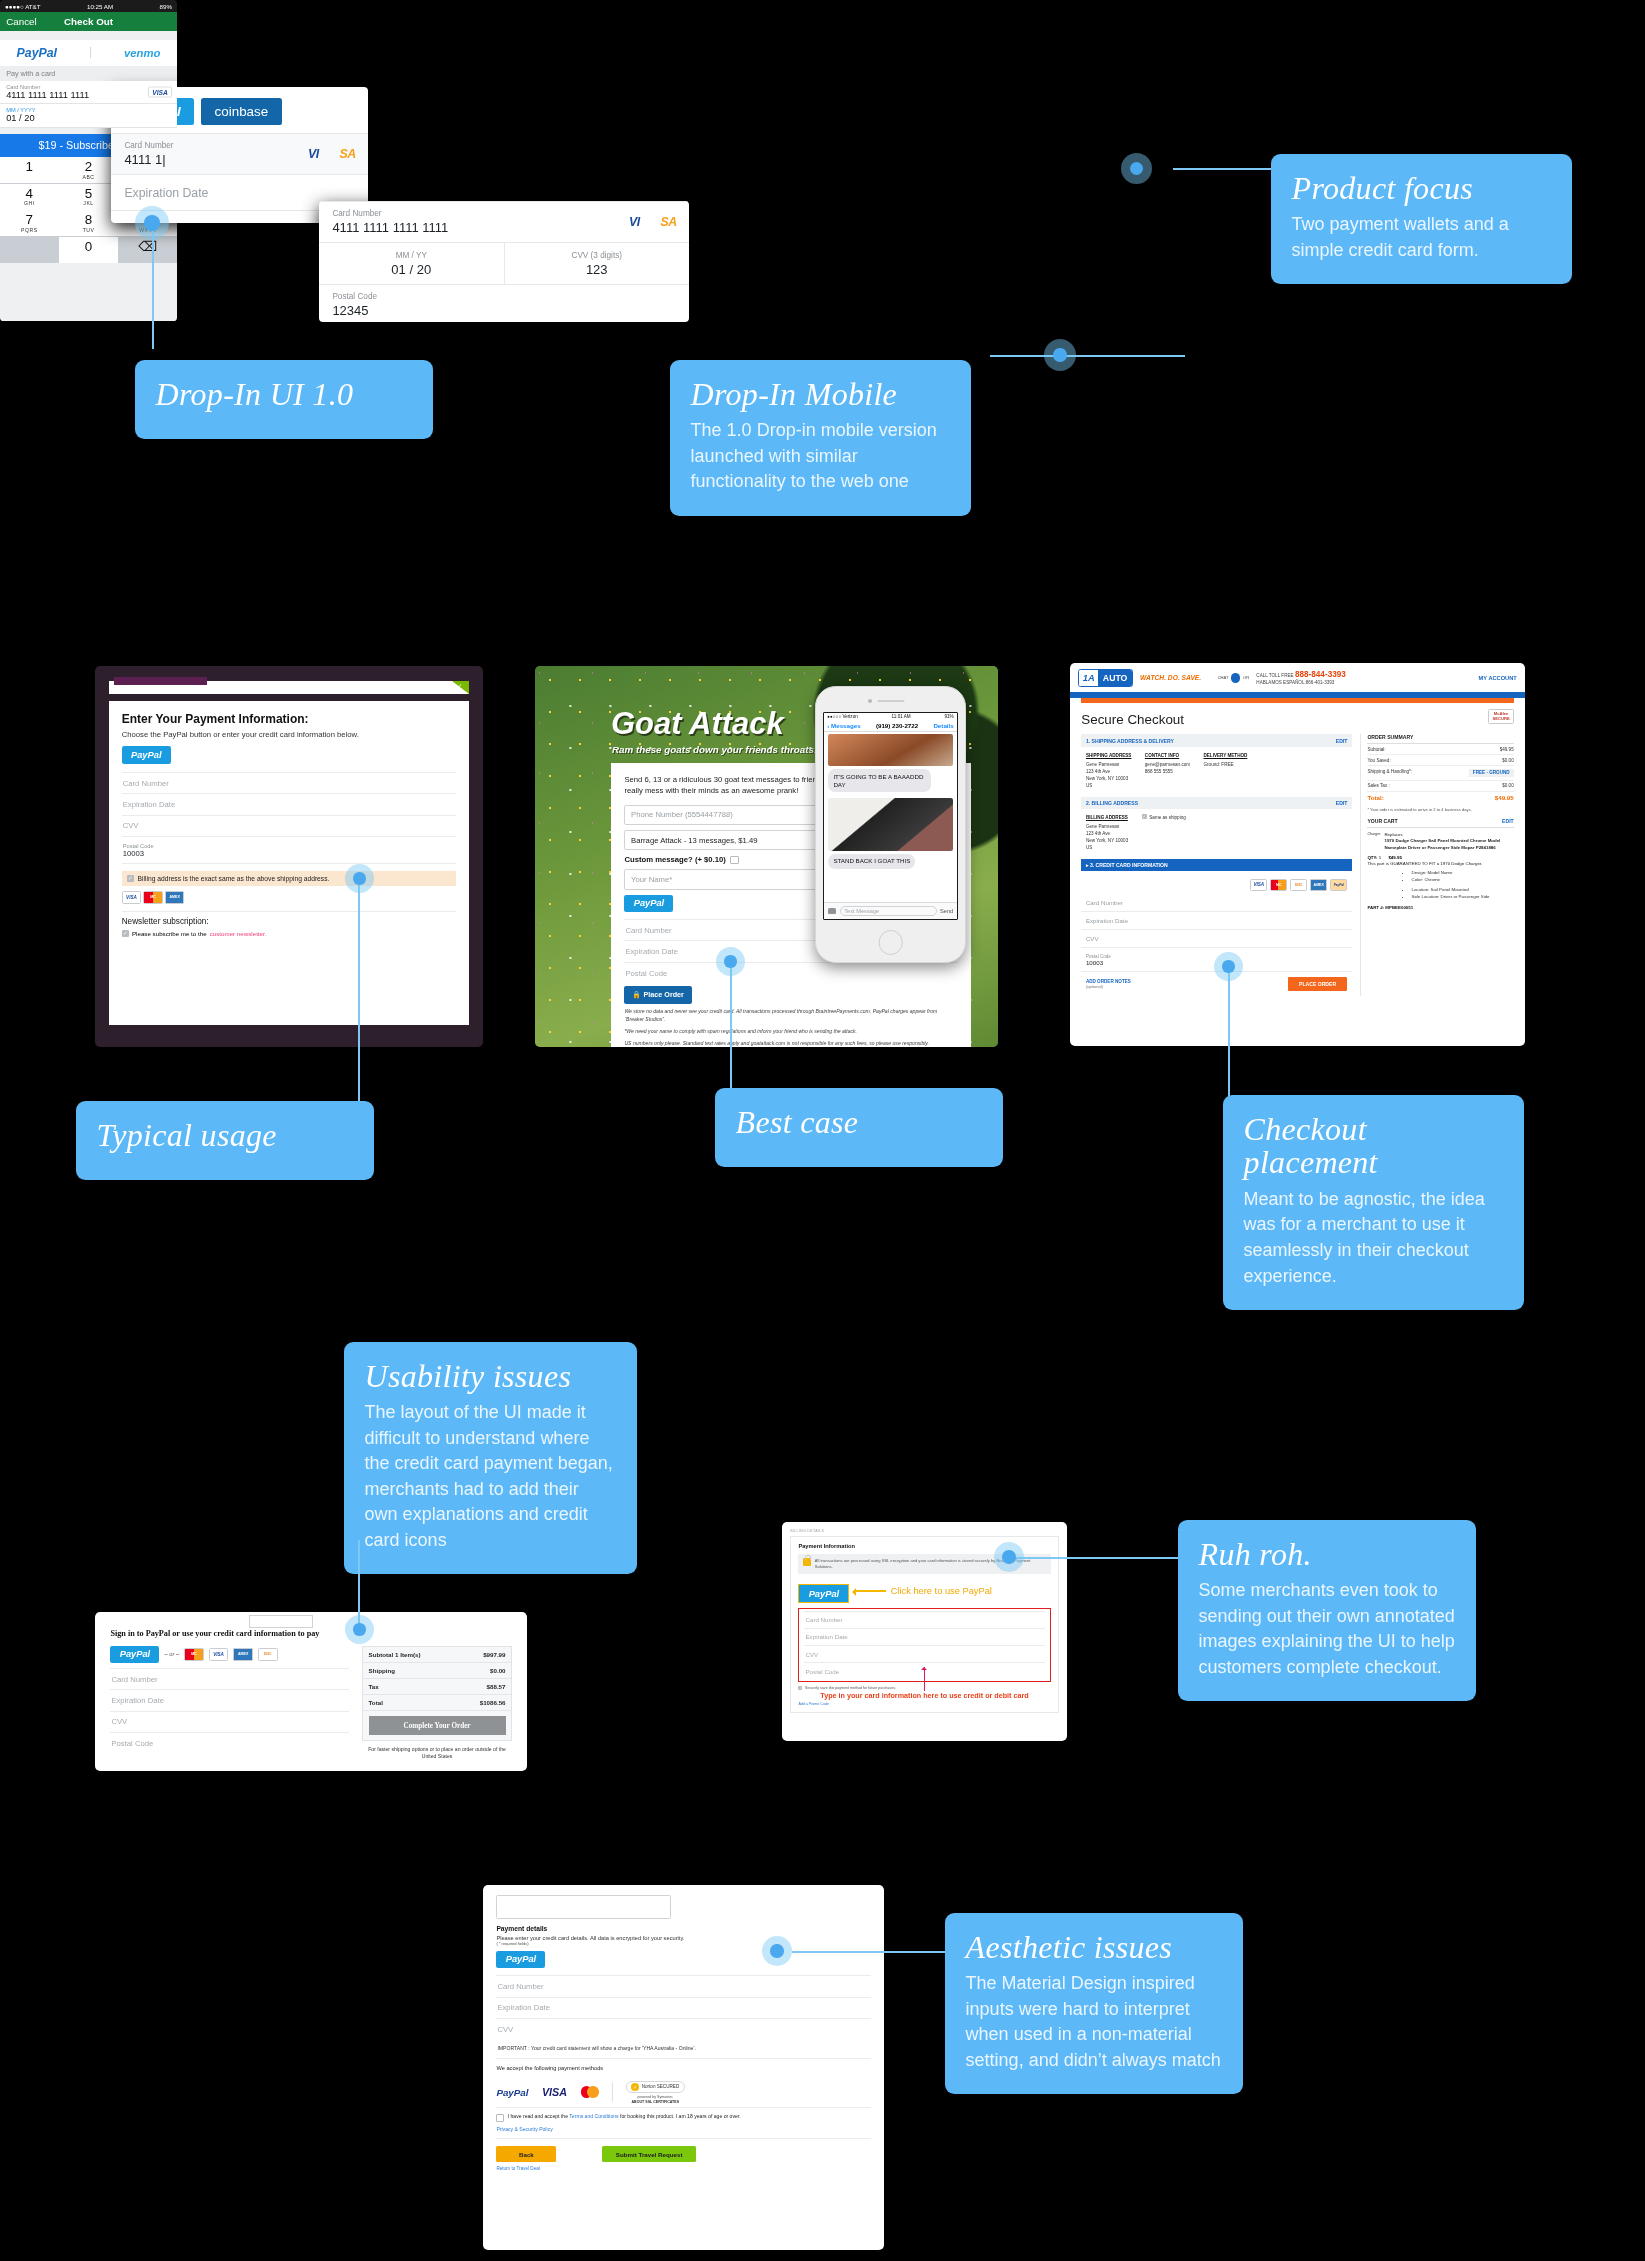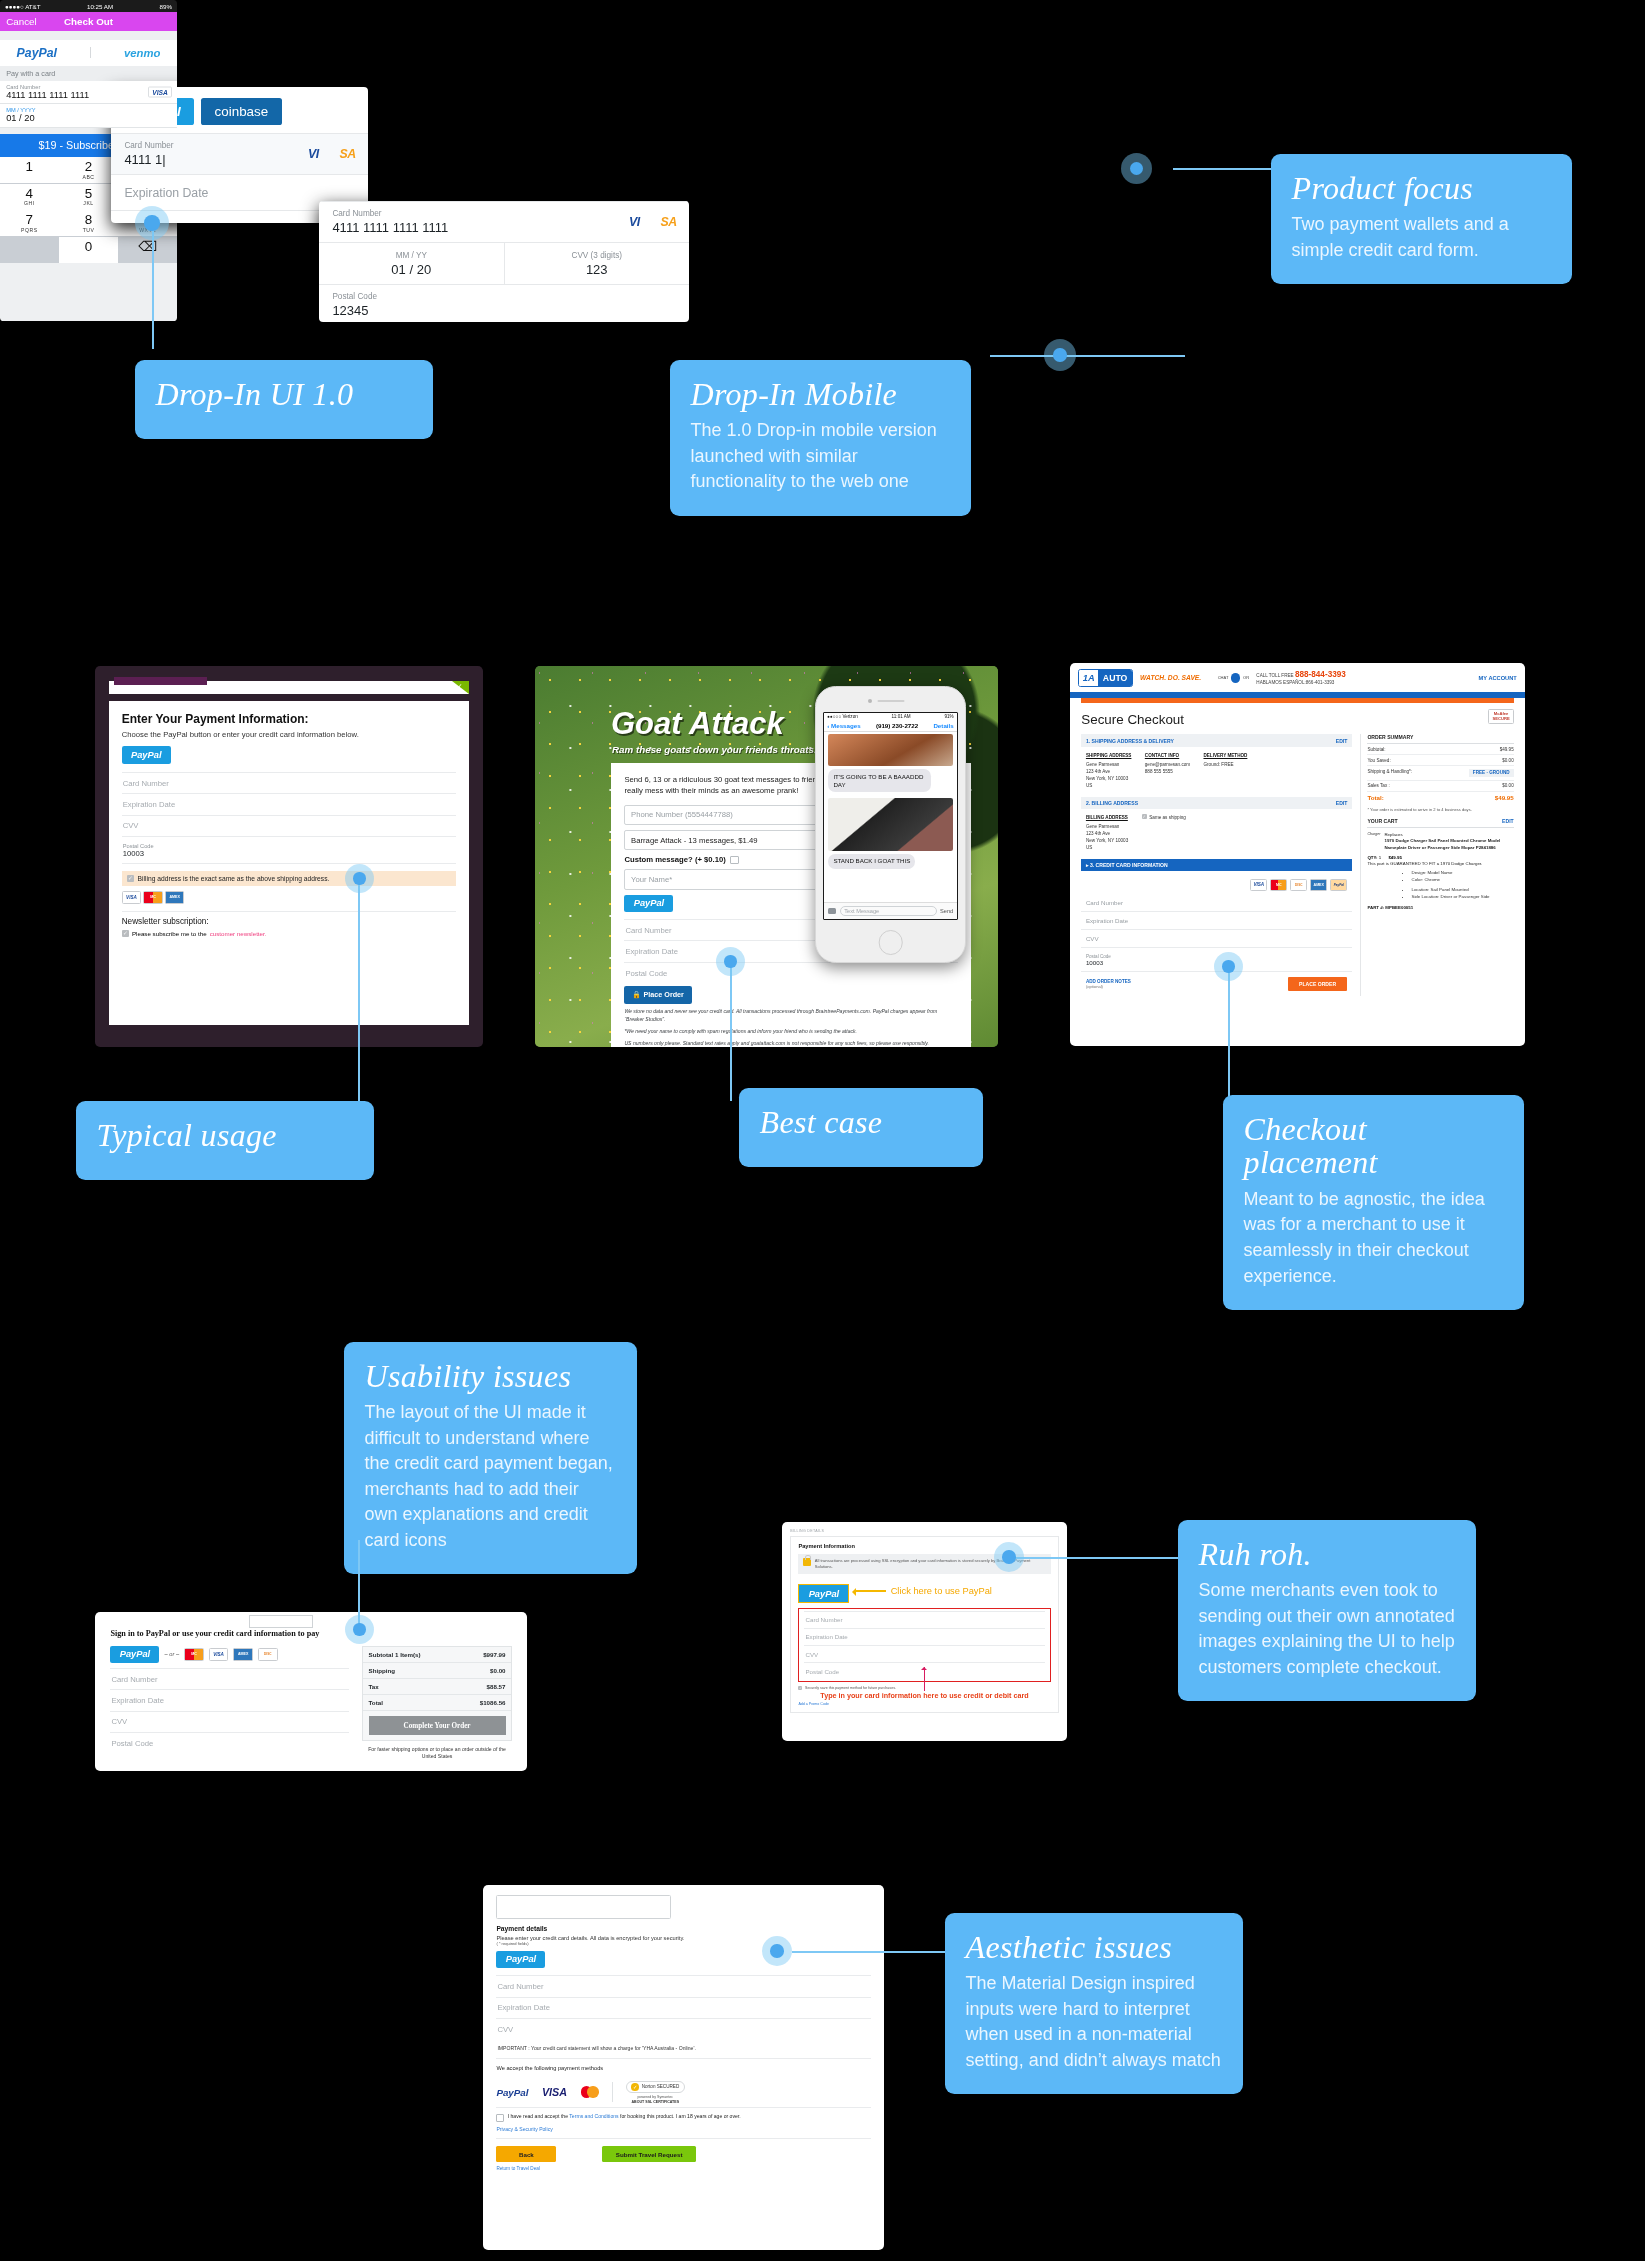--- a/index.html
+++ b/index.html
@@ -42,21 +42,21 @@
   .w2{left:319px;top:201px;width:370px;height:121px;border-radius:4.1px;}
   .w2 .half{display:flex;text-align:center;}
   .w2 .half>div{flex:1;padding:7.2px 13.4px;box-sizing:border-box;}
   .w2 .half>div+div{border-left:0.5px solid #e6e8ea;}
 
   
   .phone{left:1053px;top:81px;width:177px;height:321px;background:#000;border-radius:3.6px;
          overflow:hidden;box-shadow:0 5.1px 15.4px rgba(0,0,0,.8);}
   .ph-status{background:#1b1b1b;color:#fff;font-size:6.2px;display:flex;justify-content:space-between;
              padding:2.6px 5.1px;align-items:center;}
-  .ph-nav{background:#d946ef;color:#fff;display:flex;justify-content:space-between;align-items:center;
+  .ph-nav{background:#15803d;color:#fff;display:flex;justify-content:space-between;align-items:center;
           padding:4.1px 6.2px;font-size:9.8px;}
   .ph-nav .title{font-weight:bold;position:absolute;left:50%;transform:translateX(-50%);}
   .ph-body{background:#eef0f2;height:100%;}
   .ph-wallets{background:#fff;display:flex;align-items:center;justify-content:space-around;padding:6.2px 0;}
   .ph-wallets .pp{color:#1a6fc4;font-weight:bold;font-style:italic;font-size:12.3px;}
   .ph-wallets .vm{color:#2aa3e0;font-weight:bold;font-style:italic;font-size:11.3px;}
   .ph-sub{background:#eceef0;color:#7b8186;font-size:7.2px;padding:3.1px 6.2px;}
   .ph-field{background:#fff;border-bottom:0.5px solid #e2e5e7;padding:3.1px 6.2px;position:relative;}
   .ph-field .l{font-size:5.7px;color:#8b9196;}
   .ph-field .l.blue{color:#2a93e8;}
@@ -678,21 +678,21 @@
   </div>
 
 <div class="line-v" style="left:1228px;top:972px;height:134px;"></div>
 <div class="dot" style="left:1214px;top:952px;width:29px;height:29px;">
     <i style="width:12.3px;height:12.3px;"></i>
   </div>
 
 <div class="callout" style="left:76px;top:1101px;width:298px;">
   <h2>Typical usage</h2>
 </div>
-<div class="callout" style="left:739px;top:1088px;width:244px;">
+<div class="callout" style="left:715px;top:1088px;width:288px;">
   <h2>Best case</h2>
 </div>
 <div class="callout" style="left:1223px;top:1095px;width:301px;">
   <h2>Checkout placement</h2>
   <p>Meant to be agnostic, the idea was for a merchant to use it seamlessly in their checkout experience.</p>
 </div>
 
 <div class="callout" style="left:344px;top:1342px;width:293px;">
   <h2>Usability issues</h2>
   <p>The layout of the UI made it difficult to understand where the credit card payment began, merchants had to add their own explanations and credit card icons</p>

